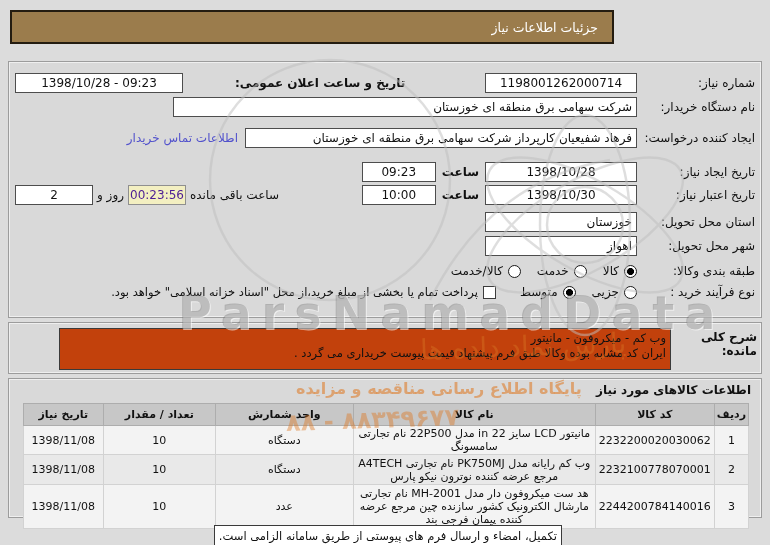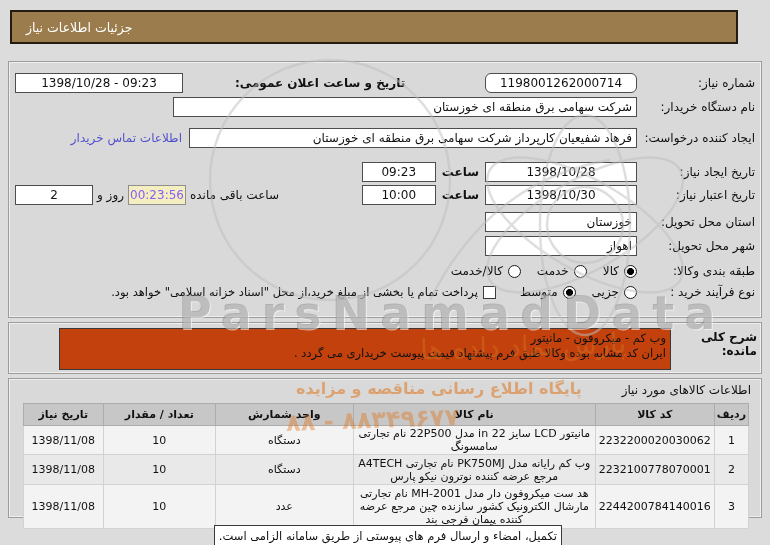--- a/index.html
+++ b/index.html
@@ -10,24 +10,24 @@
     direction:rtl;
     overflow:hidden;
     position:relative;
     font-size:12px;
     color:#111;
   }
   .page { position:absolute; inset:0; width:770px; height:545px; }
 
   
   .titlebar {
-    position:absolute; left:10px; top:10px; width:728px; height:34px;
+    position:absolute; left:10px; top:10px; width:604px; height:34px;
     background:#9b7c4c; border:2px solid #241c10;
     display:flex; align-items:center;
-    padding:0 14px; color:#fff; font-size:12.5px;justify-content:flex-end;
+    padding:0 14px; color:#fff; font-size:12.5px;
   }
 
   
   .panel {
     position:absolute; left:8px; width:754px;
     background:#d9d9d9;
     border:1px solid #9c9c9c;
     box-shadow: inset 1px -1px 0 #efefef, inset -1px 1px 0 #efefef;
   }
   #panel-main { top:61px; height:257px; padding:11px 6px 0 6px; }
@@ -37,31 +37,31 @@
   
   .row { display:flex; align-items:center; }
   .lbl { width:118px; flex:0 0 118px; padding-left:6px; line-height:14px; }
   .lbl2 { line-height:13px; }
   .fld {
     background:#fff; border:1px solid #4d4d4d; height:20px;
     display:flex; align-items:center; font-size:12px; padding:0 4px;
     overflow:hidden; white-space:nowrap;
   }
   .c   { justify-content:center; }
-  .w-num   { width:152px;border-radius:6px; }
+  .w-num   { width:152px; }
   .w-ann   { width:168px; margin-inline-end:46px; }
   .w-wide  { width:464px; }
-  .w-cre   { width:448px; }
+  .w-cre   { width:392px; }
   .w-date  { width:152px; }
   .w-time  { width:74px; }
   .w-days  { width:78px; }
   .w-loc   { width:152px; }
   .w-timer {
     width:58px; background:#f3efc1; border:1px solid #8f8f8f;
-    color:#8b5cf6; justify-content:center;
+    color:#4c1d95; justify-content:center;
   }
   .sp { flex:1 1 auto; }
   .gap4 { width:4px; flex:0 0 4px; } .gap8 { width:8px; flex:0 0 8px; }
   .mt4{margin-top:4px;} .mt5{margin-top:5px;} .mt3{margin-top:3px;}
   .mt7{margin-top:7px;} .mt8{margin-top:8px;}
   .timelbl { padding:0 6px;font-weight:bold; }
   .link { color:#5252cc; margin-right:7px; white-space:nowrap; cursor:pointer; }
 
   
   .opt { display:flex; align-items:center; margin-left:16px; }
@@ -77,21 +77,21 @@
   .paytxt { font-size:11.5px; white-space:nowrap; }
 
   
   .desc-lbl { font-weight:bold; width:86px; flex:0 0 86px; padding-left:4px; padding-top:2px; }
   .desc-box {
     background:#c2410c; border:1px solid #3a3a3a; width:612px; height:42px;
     padding:2px 4px; font-size:11.5px; line-height:15px;
   }
 
   
-  .items-title { font-weight:normal; font-size:12px; padding:2px 4px 4px 0; }
+  .items-title { font-weight:bold; font-size:12px; padding:2px 4px 4px 0; }
   table.items {
     border-collapse:collapse; margin:2px 6px 0 0; table-layout:fixed;
     font-size:11px;
   }
   table.items th {
     background:#c7c7c7; border:1px solid #adadad; font-weight:bold;
     height:22px; padding:1px 2px; text-align:center;
   }
   table.items td {
     border:1px solid #d2d2d2; text-align:center; padding:1px 3px;

